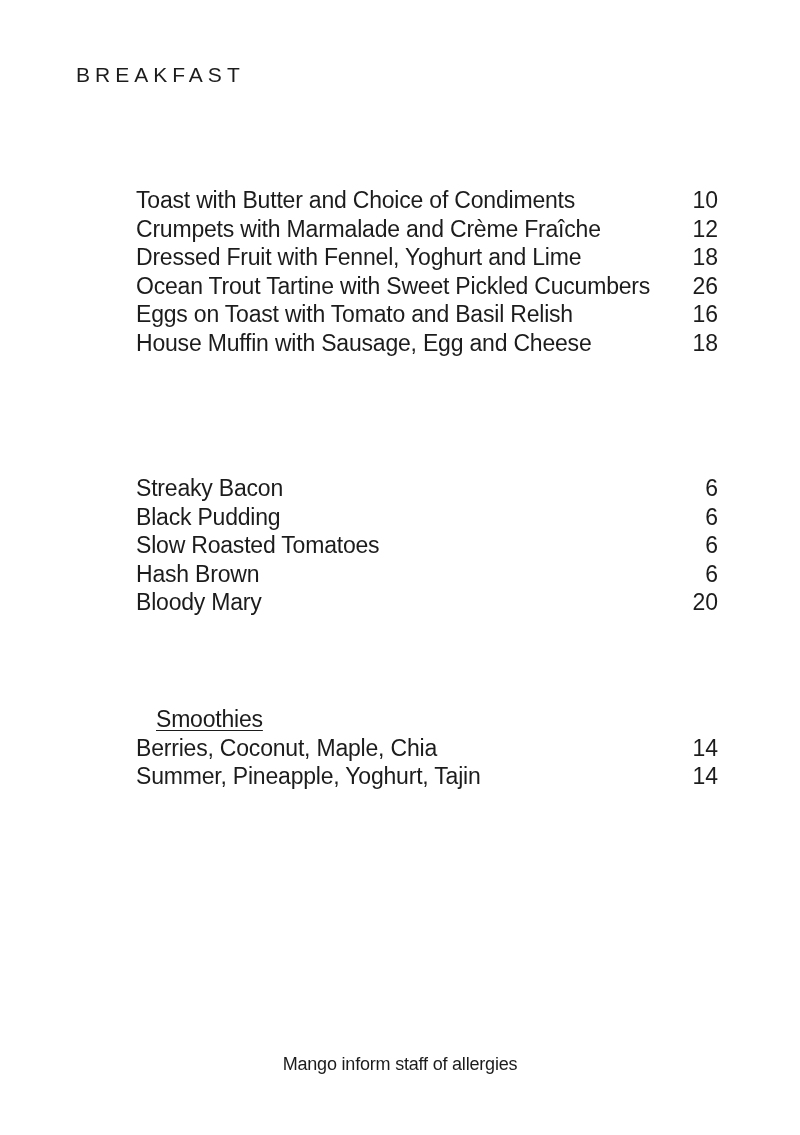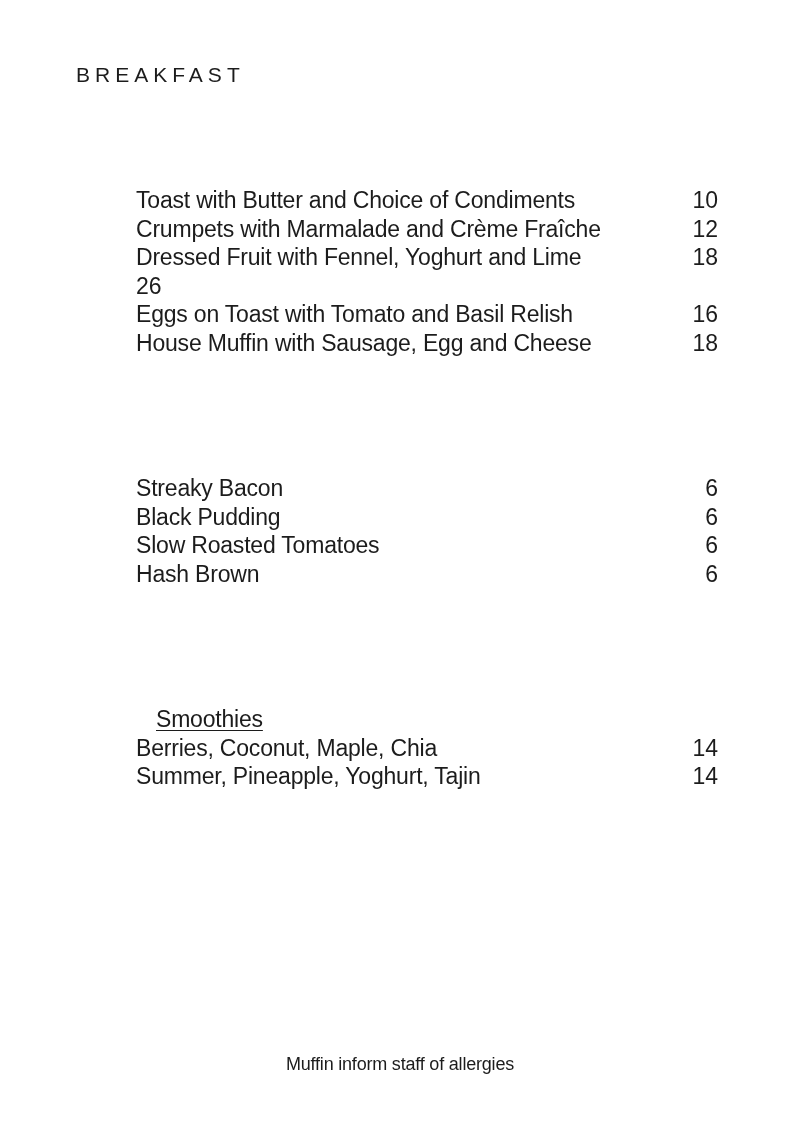--- a/index.html
+++ b/index.html
@@ -86,20 +86,21 @@
       </div>
       <div class="row">
         <span class="item-name">Crumpets with Marmalade and Crème Fraîche</span>
         <span class="item-price">12</span>
       </div>
       <div class="row">
         <span class="item-name">Dressed Fruit with Fennel, Yoghurt and Lime</span>
         <span class="item-price">18</span>
       </div>
       <div class="row">
+        <span class="item-name">Ocean Trout Tartine with Sweet Pickled Cucumbers</span>
         <span class="item-price">26</span>
       </div>
       <div class="row">
         <span class="item-name">Eggs on Toast with Tomato and Basil Relish</span>
         <span class="item-price">16</span>
       </div>
       <div class="row">
         <span class="item-name">House Muffin with Sausage, Egg and Cheese</span>
         <span class="item-price">18</span>
       </div>
@@ -115,33 +116,37 @@
         <span class="item-price">6</span>
       </div>
       <div class="row">
         <span class="item-name">Slow Roasted Tomatoes</span>
         <span class="item-price">6</span>
       </div>
       <div class="row">
         <span class="item-name">Hash Brown</span>
         <span class="item-price">6</span>
       </div>
+      <div class="row">
+        <span class="item-name">Bloody Mary</span>
+        <span class="item-price">20</span>
+      </div>
     </section>
 
     <section class="menu-section sec-3">
       <div class="row">
         <span class="section-heading">Smoothies</span>
       </div>
       <div class="row">
         <span class="item-name">Berries, Coconut, Maple, Chia</span>
         <span class="item-price">14</span>
       </div>
       <div class="row">
         <span class="item-name">Summer, Pineapple, Yoghurt, Tajin</span>
         <span class="item-price">14</span>
       </div>
     </section>
 
   </main>
 
-  <footer class="footer">Muffin inform staff of allergies</footer>
+  <footer class="footer">Mango inform staff of allergies</footer>
 
 </div>
 
 </body></html>

